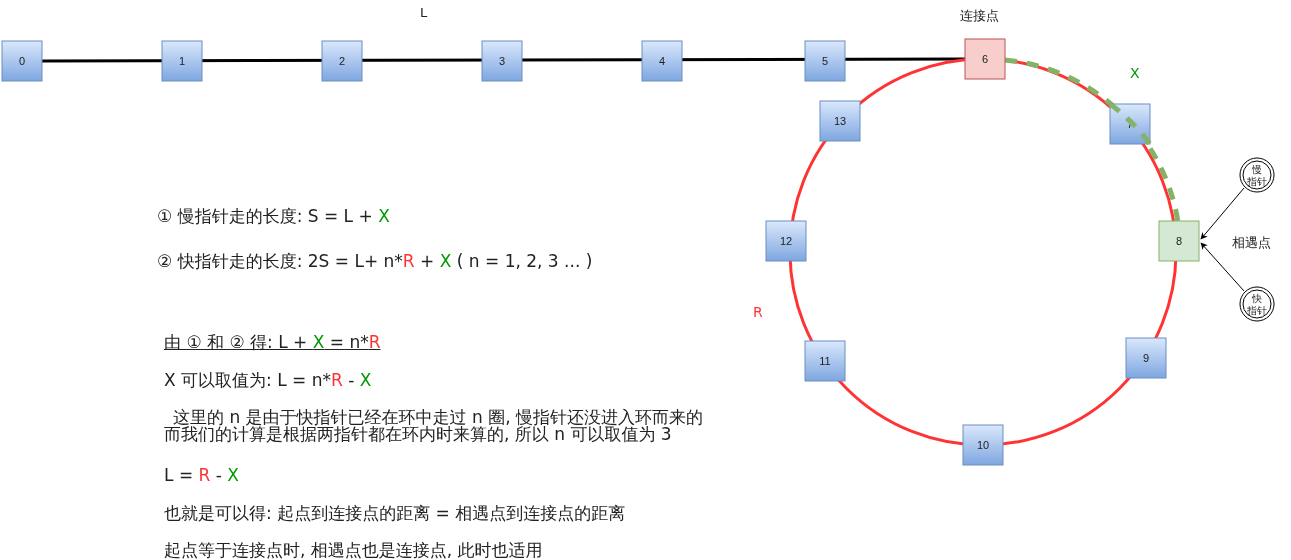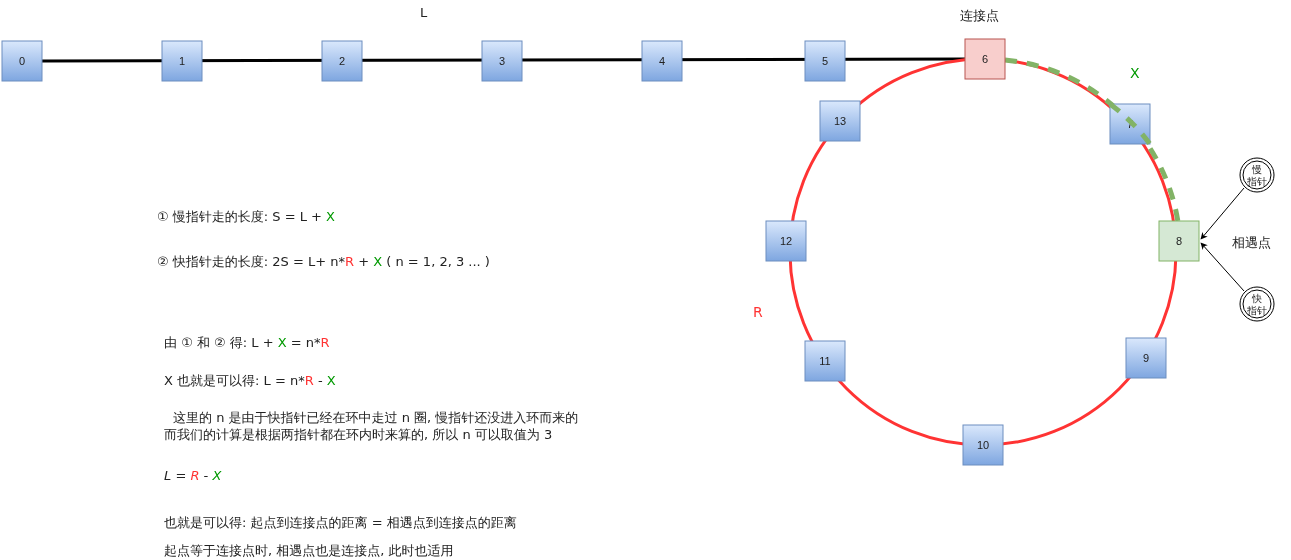--- a/index.html
+++ b/index.html
@@ -1,20 +1,20 @@
 <!DOCTYPE html>
 <html><head>
 <meta charset="utf-8">
 <style>
   html, body { margin: 0; padding: 0; background: #ffffff; }
   body { width: 1291px; height: 560px; position: relative; overflow: hidden;
          font-family: "DejaVu Sans", "Liberation Sans", sans-serif; color: #222; }
   #diagram { position: absolute; left: 0; top: 0; }
   .node-label { font-family: "Liberation Sans", sans-serif; font-size: 11px; fill: #222; }
-  .note { position: absolute; font-size: 13px; white-space: nowrap; color: #222; line-height: 17px; }
+  .note { position: absolute; font-size: 17px; white-space: nowrap; color: #222; line-height: 17px; }
   .red { color: #ff3333; }
   .green { color: #009900; }
   .lbl { position: absolute; font-size: 13px; white-space: nowrap; }
 </style>
 </head>
 <body>
 
 <svg id="diagram" width="1291" height="560" viewBox="0 0 1291 560" xmlns="http://www.w3.org/2000/svg">
   <defs>
     <linearGradient id="blueGrad" x1="0" y1="0" x2="0" y2="1">
@@ -115,25 +115,25 @@
 <div class="lbl green" style="left:1130px; top:65px; font-size:14px;">X</div>
 <div class="lbl red" style="left:753px; top:304px; font-size:14px;">R</div>
 <div class="lbl" style="left:1232px; top:234px;">相遇点</div>
 
 <div class="note" style="left:157px; top:208px;">
   <span>① 慢指针走的长度:  S = L + </span><span class="green">X</span>
 </div>
 <div class="note" style="left:157px; top:253px;">
   <span>② 快指针走的长度: 2S = L+ n*</span><span class="red">R</span><span> + </span><span class="green">X</span><span> ( n = 1, 2, 3 ... )</span>
 </div>
-<div class="note" style="left:164px; top:334px;">
+<div class="note" style="left:164px; top:334px;text-decoration:underline;">
   <span>由 ① 和 ② 得: L + </span><span class="green">X</span><span> = n*</span><span class="red">R</span>
 </div>
 <div class="note" style="left:164px; top:372px;">
-  <span> X 也就是可以得: L = n*</span><span class="red">R</span><span> - </span><span class="green">X</span>
+  <span> X 可以取值为: L = n*</span><span class="red">R</span><span> - </span><span class="green">X</span>
 </div>
 <div class="note" style="left:173px; top:409px;">这里的 n 是由于快指针已经在环中走过 n 圈, 慢指针还没进入环而来的</div>
 <div class="note" style="left:164px; top:426px;">而我们的计算是根据两指针都在环内时来算的, 所以 n 可以取值为 3</div>
-<div class="note" style="left:164px; top:467px;font-style:italic;">
+<div class="note" style="left:164px; top:467px;">
   <span>L = </span><span class="red">R</span><span> - </span><span class="green">X</span>
 </div>
-<div class="note" style="left:164px; top:505px;margin-top:9px;">也就是可以得: 起点到连接点的距离 = 相遇点到连接点的距离</div>
+<div class="note" style="left:164px; top:505px;">也就是可以得: 起点到连接点的距离 = 相遇点到连接点的距离</div>
 <div class="note" style="left:164px; top:542px;">起点等于连接点时, 相遇点也是连接点, 此时也适用</div>
 
 </body></html>

